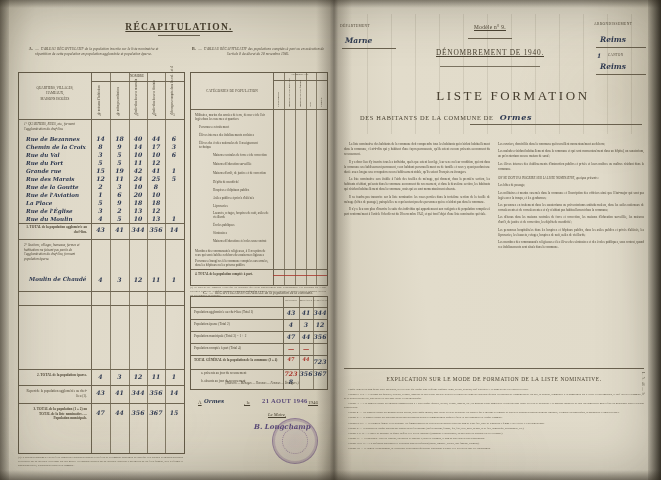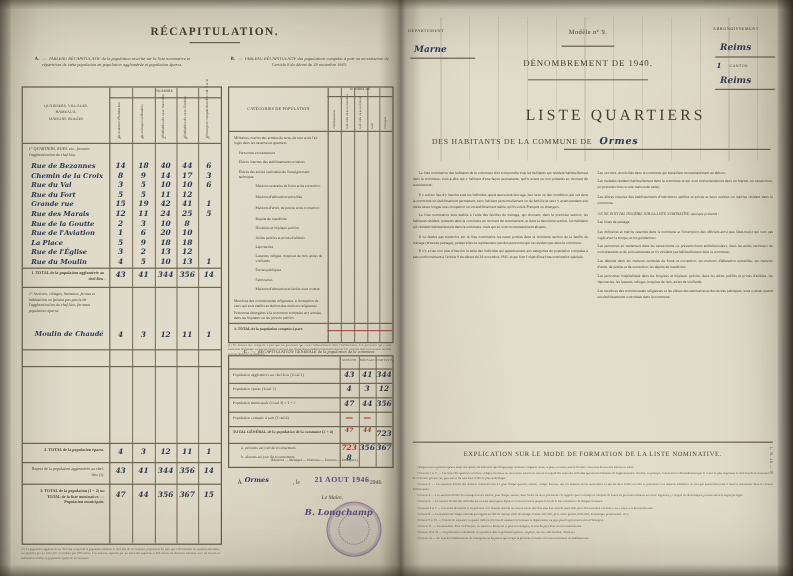--- a/index.html
+++ b/index.html
@@ -31,21 +31,21 @@
   #edge-top{position:absolute;left:0;top:0;width:661px;height:8px;
       background:linear-gradient(0deg,rgba(45,40,30,0),rgba(40,34,24,.45));z-index:41;}
   #edge-bottom{position:absolute;left:0;bottom:0;width:661px;height:10px;
       background:linear-gradient(180deg,rgba(45,40,30,0),rgba(40,34,24,.50));z-index:41;}
 
   
   .showthru{position:absolute;opacity:.13;pointer-events:none;
      background-image:repeating-linear-gradient(90deg,transparent 0 23px,#5a5340 23px 24px);}
 
   
-  .pr{color:#4a4232;font-family:"Liberation Serif",serif;}
+  .pr{color:#4a4232;font-family:"Liberation Serif",serif;text-decoration:underline;}
   .sc{letter-spacing:.06em;}
   .hand{font-family:"DejaVu Serif",serif;color:#2f3a52;
         font-style:italic;font-weight:bold;}
   .red{color:#a8342a;}
 
   
   #recap-title{position:absolute;left:104px;top:22px;width:150px;text-align:center;
       font-size:9.5px;letter-spacing:.13em;font-weight:bold;color:#463e2e;}
   #recap-rule{position:absolute;left:158px;top:35px;width:42px;height:1px;background:#6b6250;}
 
@@ -431,21 +431,21 @@
   <div class="rhdr-lbl" style="left:608px;top:53px;font-size:3.2px;">CANTON</div>
   <div class="hand" style="position:absolute;left:600px;top:62px;font-size:7.5px;">Reims</div>
   <div class="rule" style="left:596px;top:74px;width:50px;"></div>
 
   <div class="pr sc" style="position:absolute;left:430px;top:24px;width:120px;text-align:center;font-size:5.4px;">Modèle n° 9.</div>
   <div class="rule" style="left:468px;top:38px;width:44px;"></div>
 
   <div class="pr sc" style="position:absolute;left:400px;top:48px;width:180px;text-align:center;font-size:7.4px;letter-spacing:.10em;">DÉNOMBREMENT DE 1940.</div>
   <div class="rule" style="left:440px;top:66px;width:100px;height:.6px;background:#7a7260;"></div>
 
-  <div id="liste-title">LISTE QUARTIERS</div>
+  <div id="liste-title">LISTE FORMATION</div>
   <div id="liste-sub">
     <span>DES HABITANTS DE LA COMMUNE DE</span>
     <span style="letter-spacing:0;">&nbsp;</span>
     <span class="hand" style="font-size:8px;">Ormes</span>
   </div>
   <div class="rule" style="left:470px;top:124px;width:172px;"></div>
 
   <div class="bodytxt" style="left:344px;top:142px;width:146px;">
     <p>La liste nominative des habitants de la commune doit comprendre tous les habitants qui résident habituellement dans la commune, c'est-à-dire qui y habitent d'une façon permanente, qu'ils soient ou non présents au moment du recensement.</p>
     <p>Il y a donc lieu d'y inscrire tous les individus, quels que soient leur âge, leur sexe ou leur condition, qui ont dans la commune un établissement permanent, ceux habitant personnellement ou de famille et ceux y ayant pendant une durée assez longue une occupation ou un établissement stable, qu'ils soient Français ou étrangers.</p>

